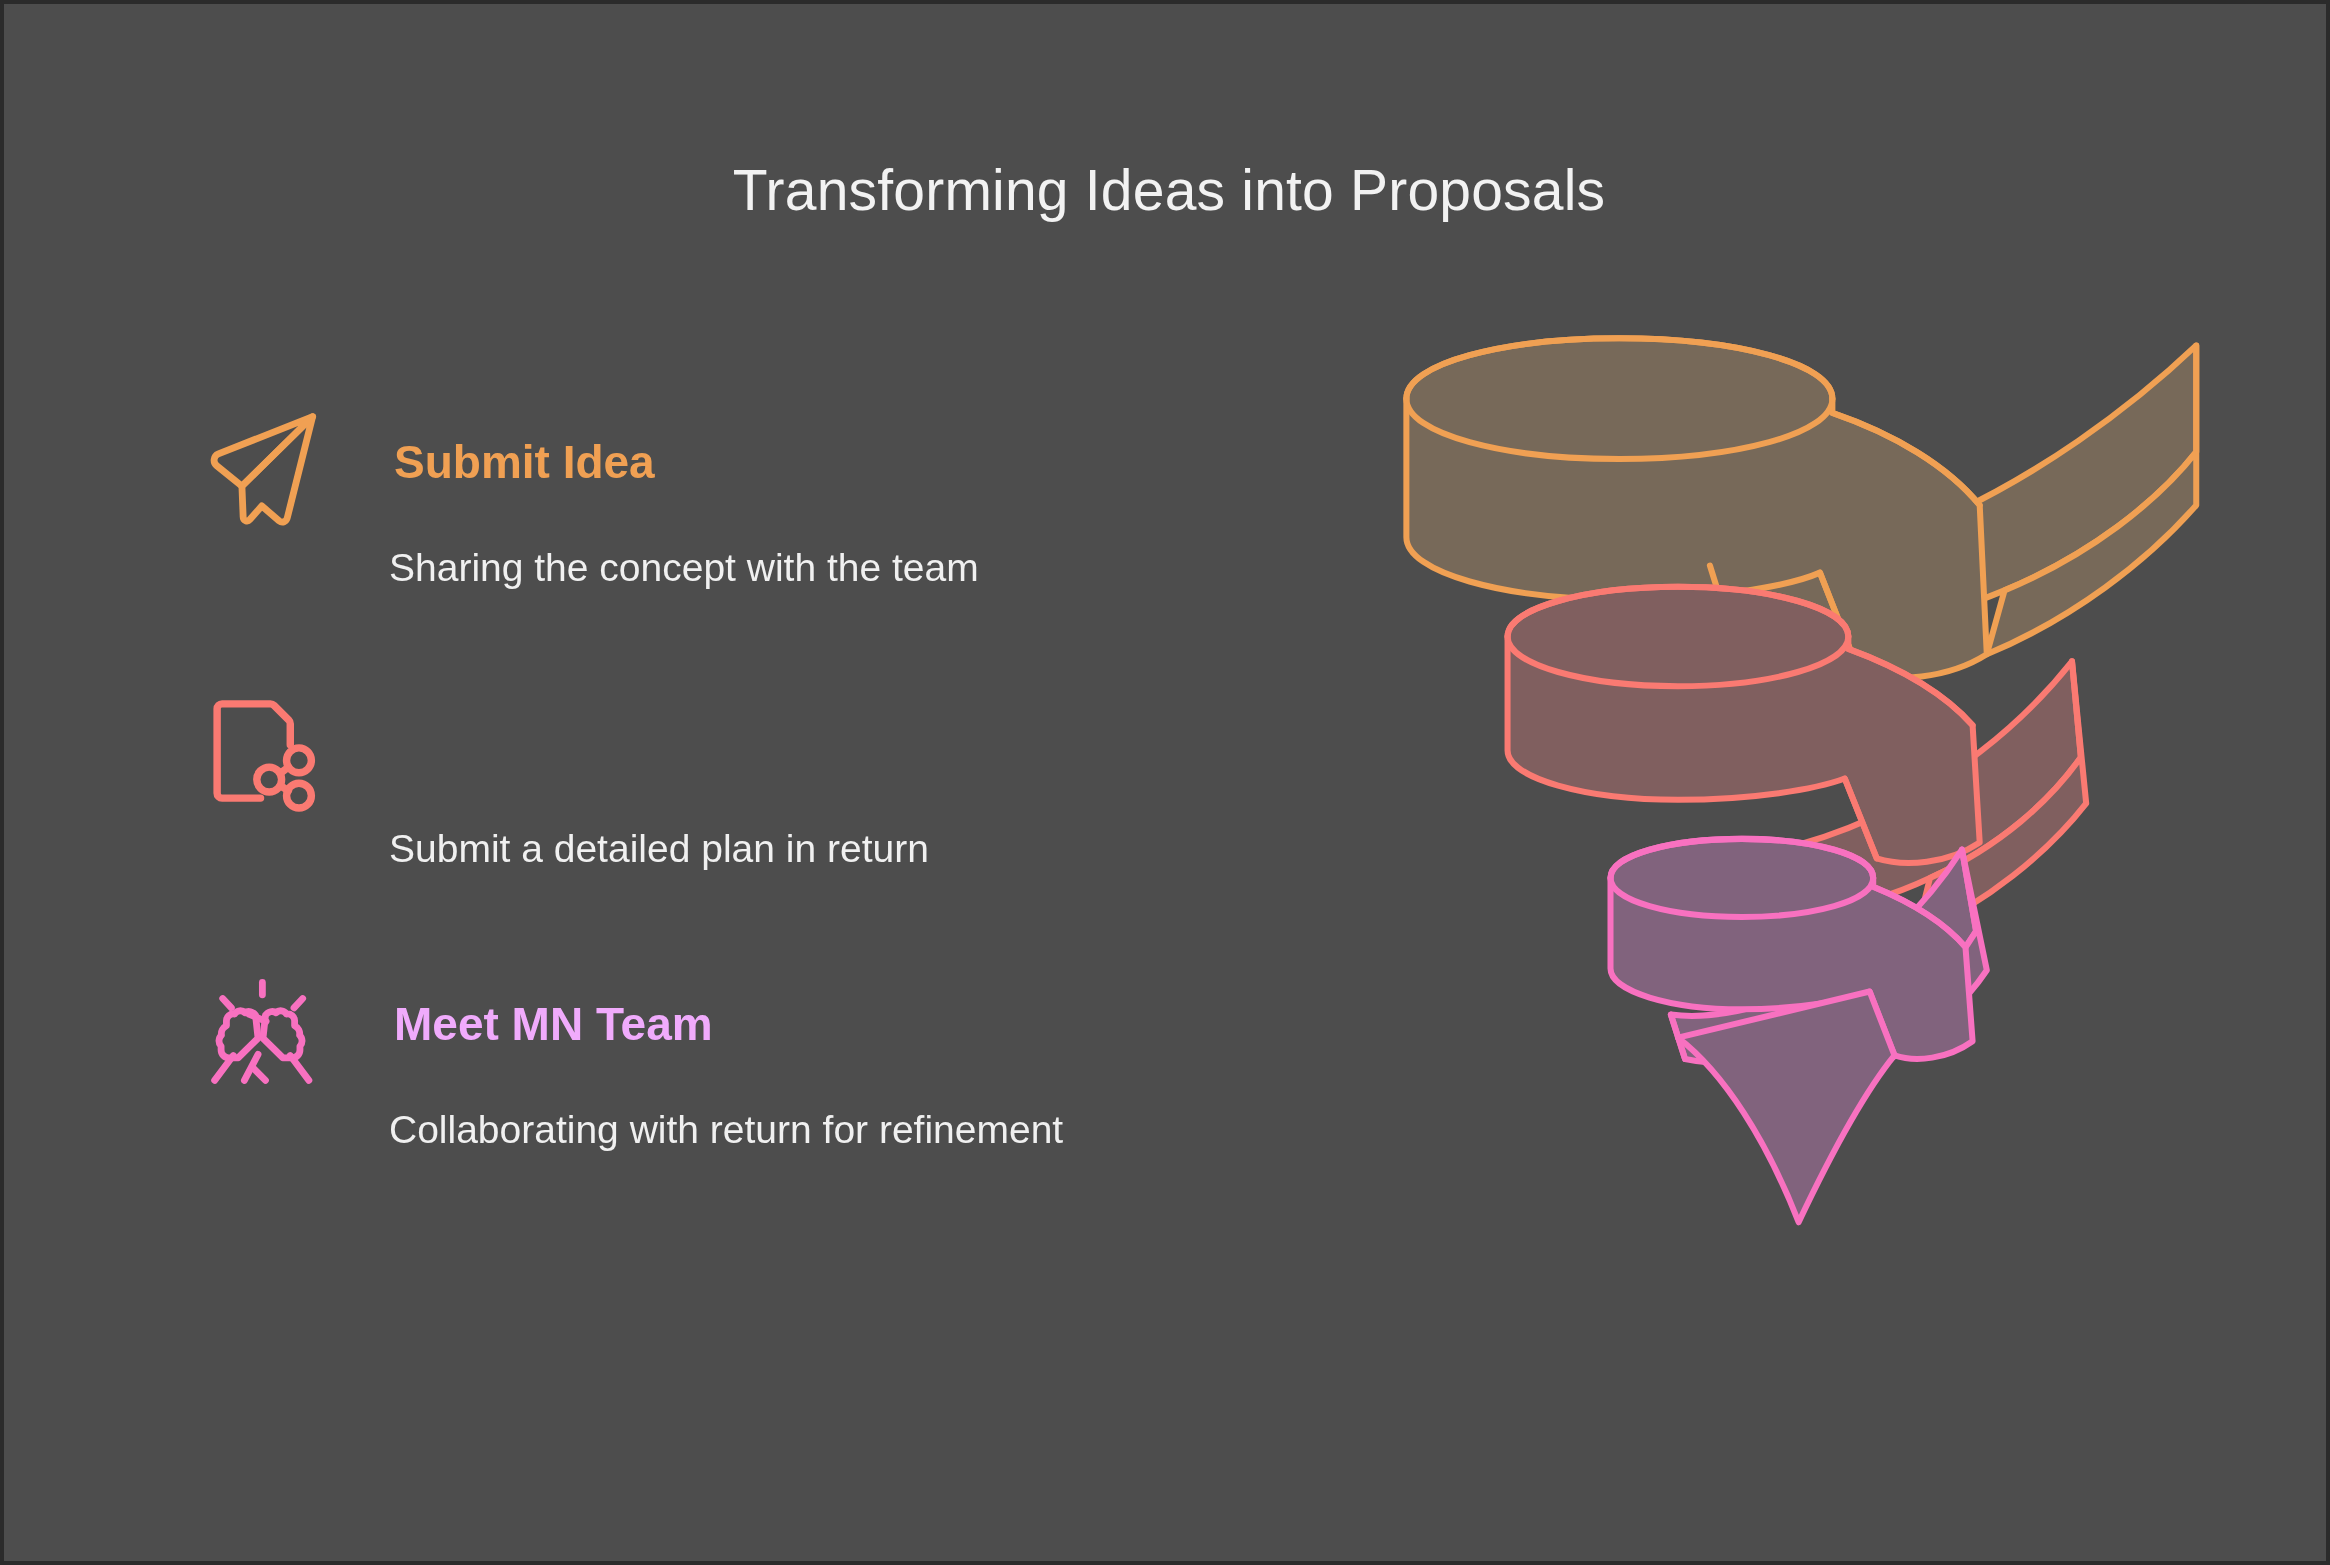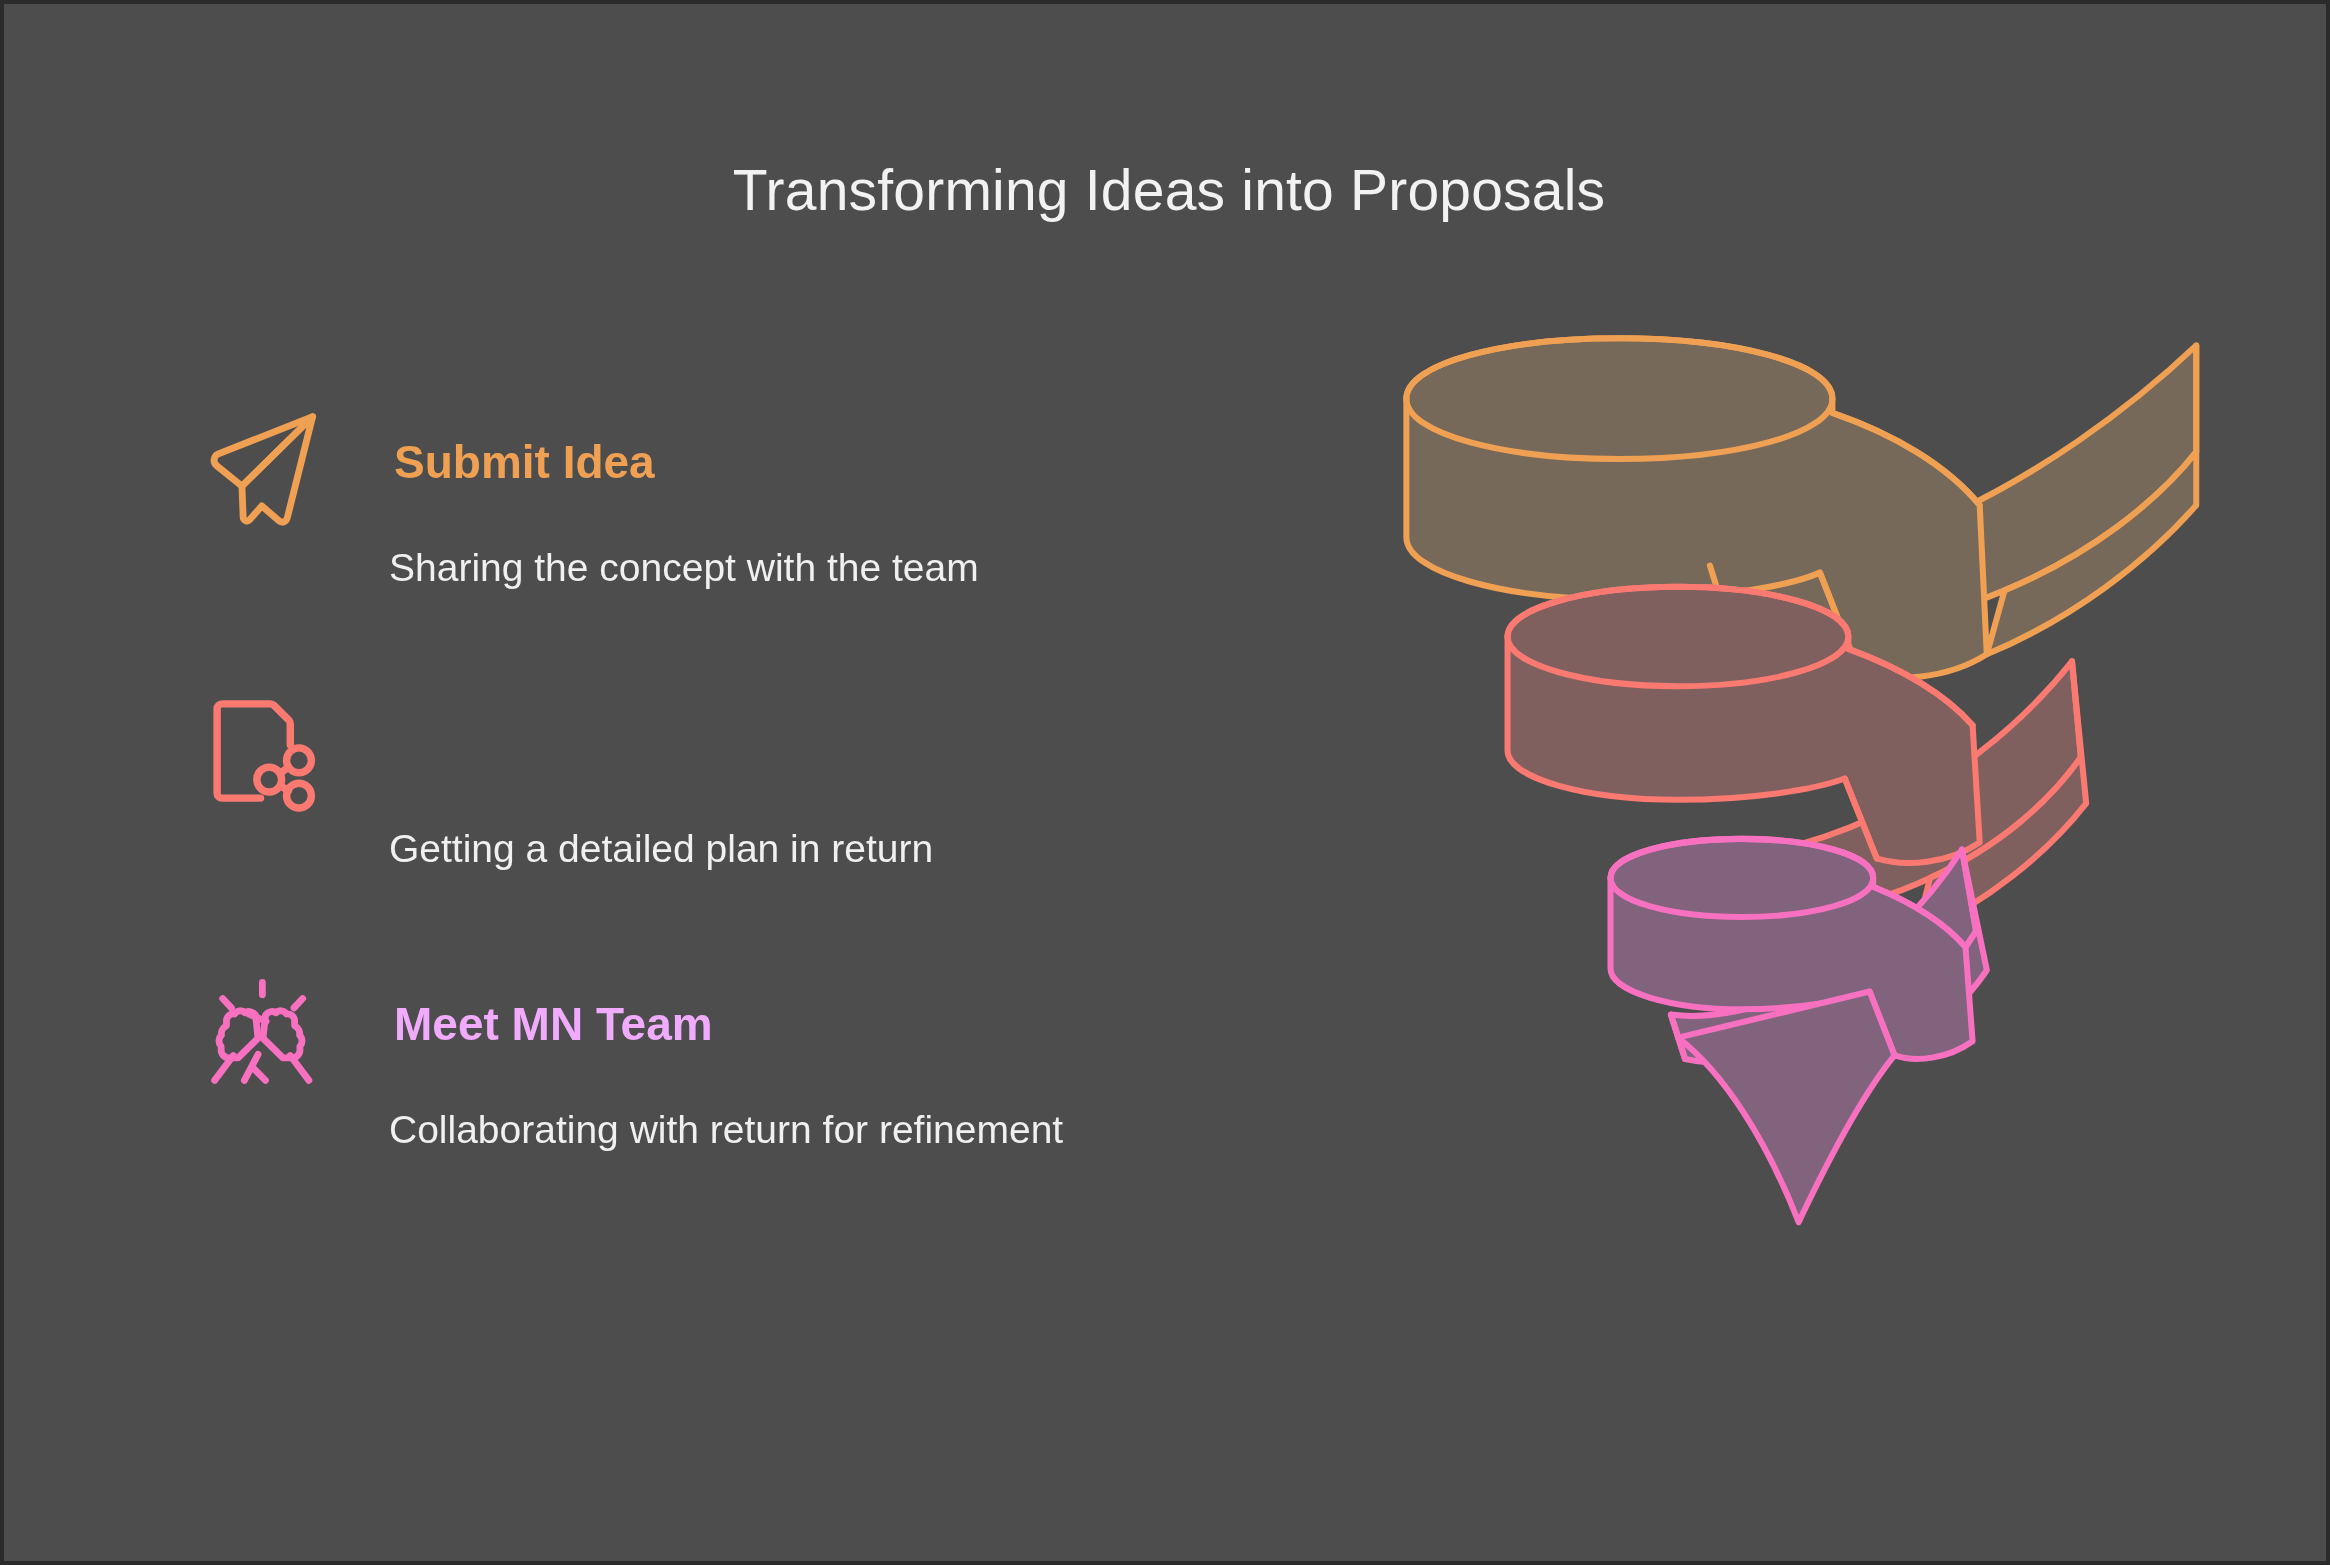--- a/index.html
+++ b/index.html
@@ -116,21 +116,21 @@
       <span class="step-icon">
         <svg viewBox="0 0 100 100" fill="none" stroke="#fa7a72" stroke-width="6" stroke-linejoin="round" stroke-linecap="round">
           <path d="M48 88 H17 C14.8 88 13 86.2 13 84 V16 C13 13.8 14.8 12 17 12 H56 C57.1 12 58.1 12.4 58.9 13.2 L70.8 25.1 C71.6 25.9 72 26.9 72 28 V45"></path>
           <circle cx="79" cy="57.5" r="10"></circle>
           <circle cx="55" cy="73" r="10"></circle>
           <circle cx="79" cy="86" r="10"></circle>
           <path d="M64 68 L70.5 63"></path>
           <path d="M64 78 L70.5 82"></path>
         </svg>
       </span>
-      <div class="step-desc">Getting a detailed plan in return</div>
+      <div class="step-desc">Submit a detailed plan in return</div>
     </div>
 
     <div class="step">
       <span class="step-icon">
         <svg viewBox="0 0 100 100" fill="none" stroke="#f871c0" stroke-width="5.5" stroke-linejoin="round" stroke-linecap="round">
 
           <path d="M49.5 10 V20"></path>
           <path d="M17.5 23 L24.5 30.5"></path>
           <path d="M75 30.5 L82 23"></path>
 

